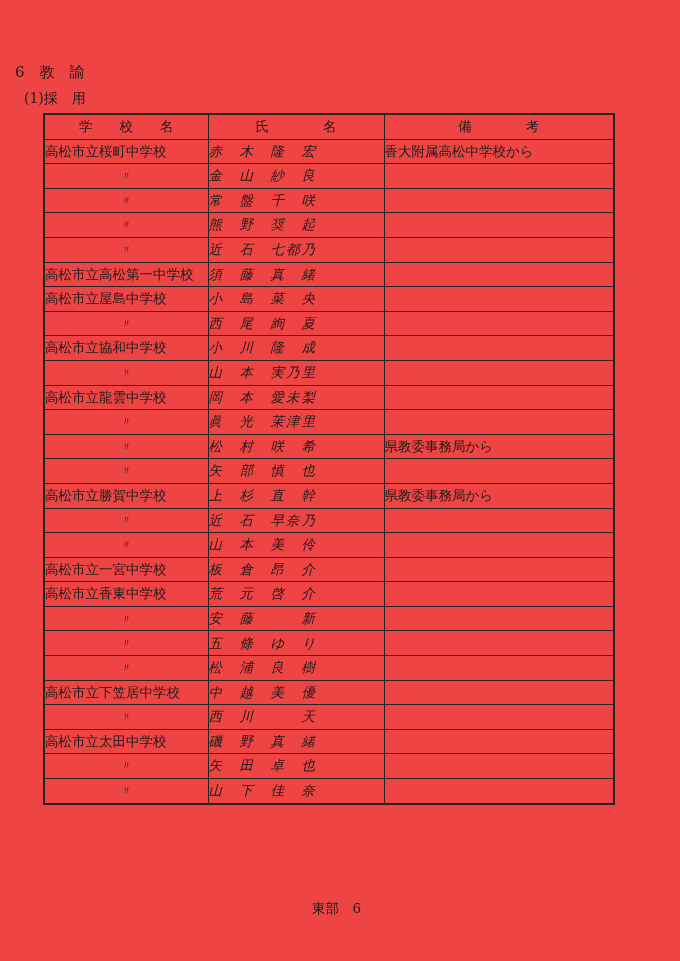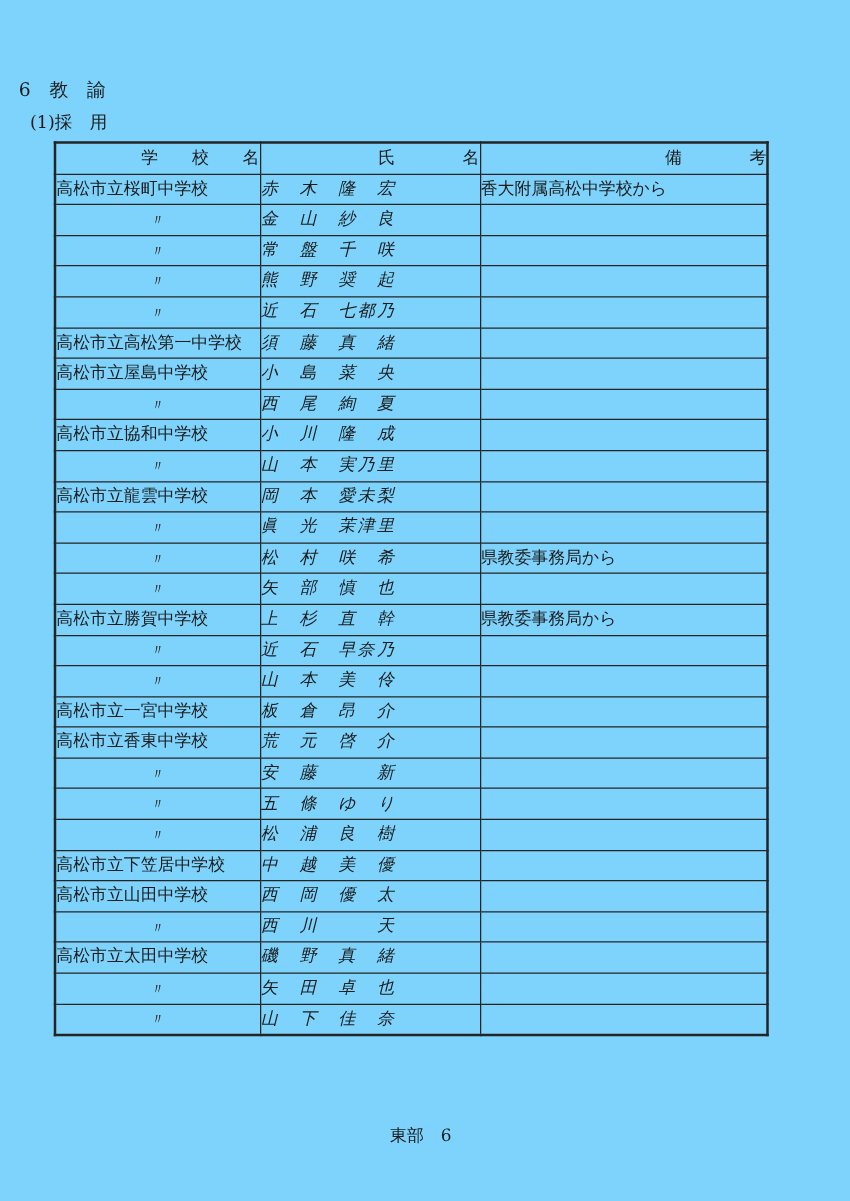--- a/index.html
+++ b/index.html
@@ -4,21 +4,21 @@
 <style>
   html, body {
     margin: 0;
     padding: 0;
     background: #ffffff;
   }
   .page {
     position: relative;
     width: 680px;
     height: 961px;
-    background: #7dd3fc;
+    background: #ef4444;
     font-family: "DejaVu Serif", "Liberation Serif", serif;
     color: #1b1b1b;
     overflow: hidden;
   }
   .doc-title {
     position: absolute;
     left: 15px;
     top: 63px;
     font-size: 15px;
     line-height: 1.2;
@@ -49,21 +49,21 @@
     height: 23.6px;
     padding: 0;
     font-size: 13.5px;
     font-weight: normal;
     line-height: 1;
     vertical-align: middle;
     white-space: pre;
     overflow: hidden;
   }
   table.roster th {
-    text-align: right;
+    text-align: center;
   }
   td.school {
     text-align: left;
     padding-left: 4px;
   }
   td.school.ditto {
     text-align: center;
     padding-left: 0;
     font-size: 12px;
     color: #333;
@@ -217,25 +217,20 @@
           <td class="school ditto">〃</td>
           <td class="name">松　浦　良　樹</td>
           <td class="note"></td>
         </tr>
         <tr>
           <td class="school">高松市立下笠居中学校</td>
           <td class="name">中　越　美　優</td>
           <td class="note"></td>
         </tr>
         <tr>
-          <td class="school">高松市立山田中学校</td>
-          <td class="name">西　岡　優　太</td>
-          <td class="note"></td>
-        </tr>
-        <tr>
           <td class="school ditto">〃</td>
           <td class="name">西　川　　　天</td>
           <td class="note"></td>
         </tr>
         <tr>
           <td class="school">高松市立太田中学校</td>
           <td class="name">磯　野　真　緒</td>
           <td class="note"></td>
         </tr>
         <tr>

